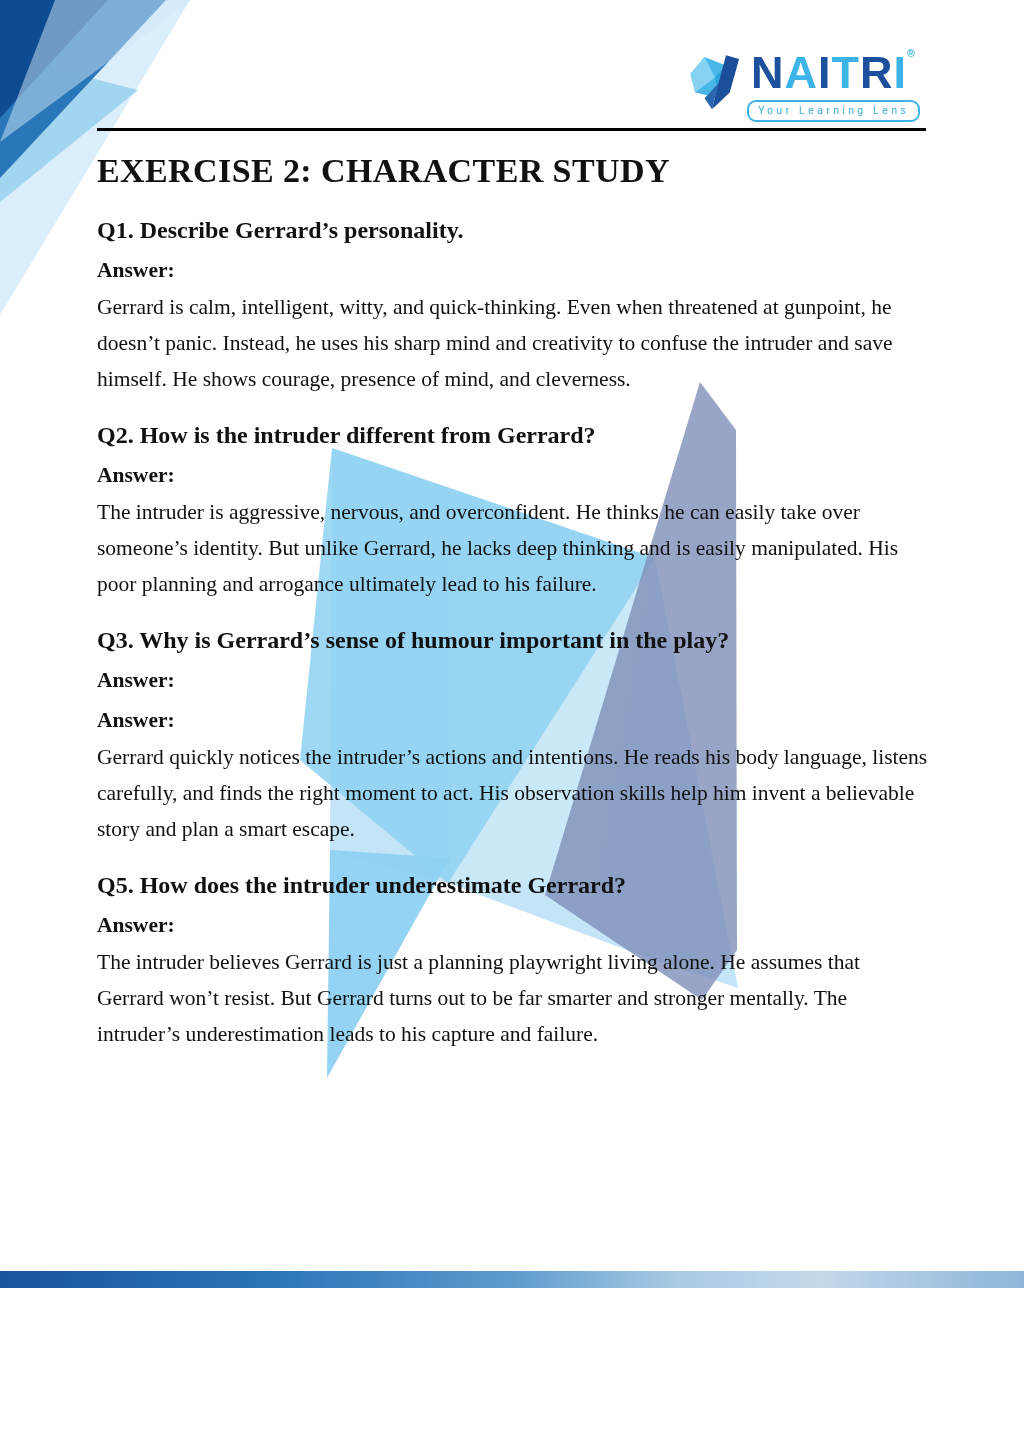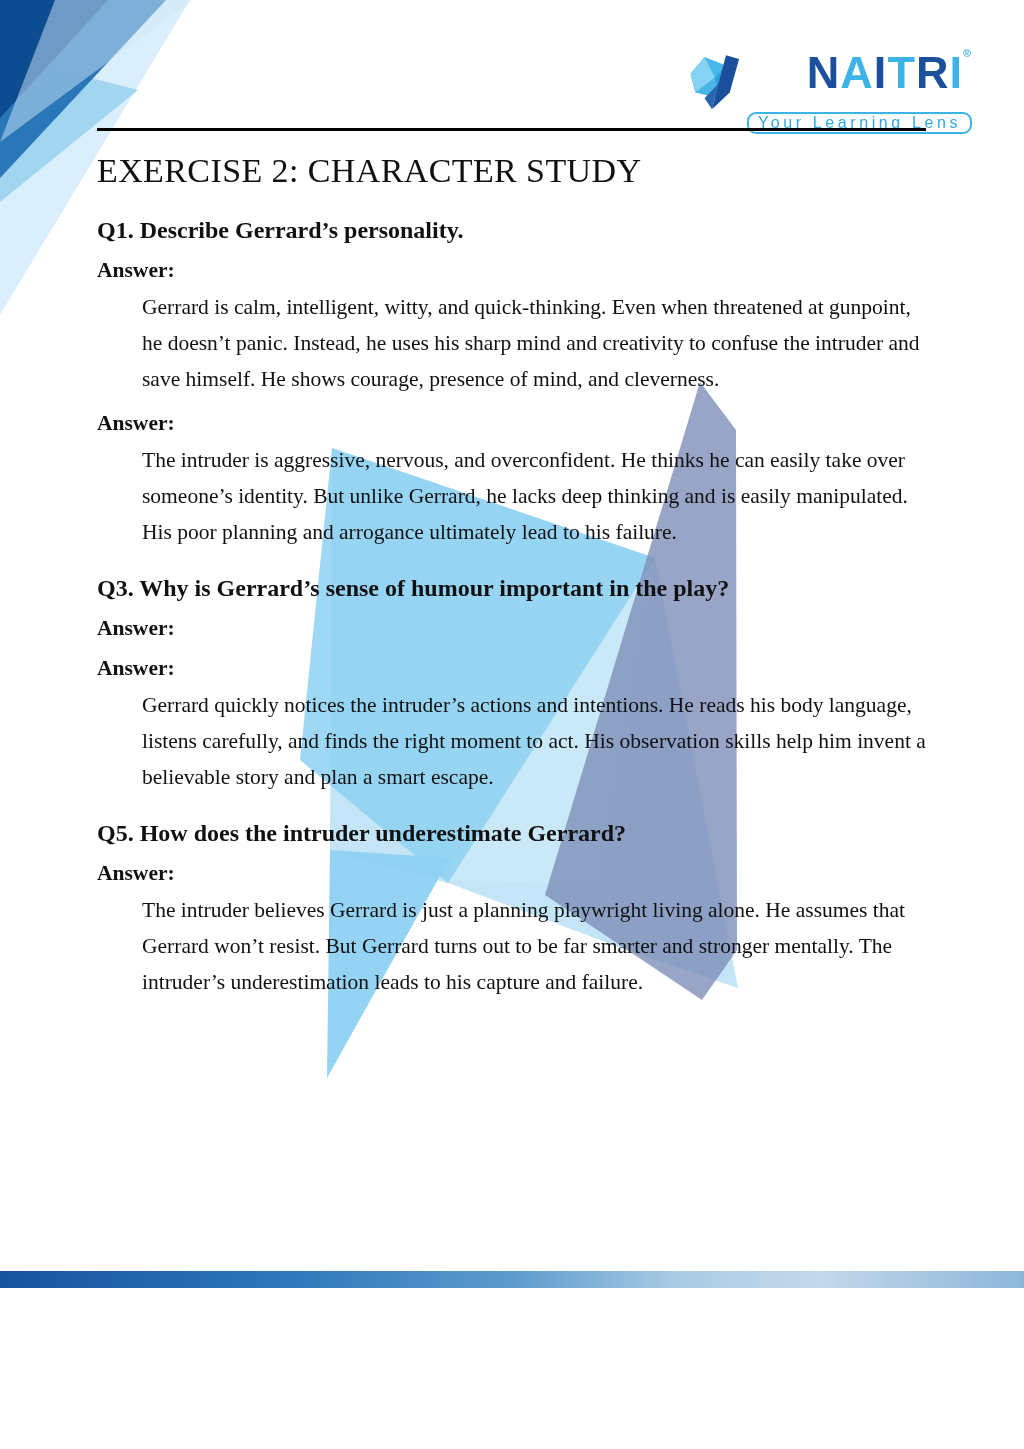--- a/index.html
+++ b/index.html
@@ -15,38 +15,38 @@
   .tri-pale   { background:#dbeefb; clip-path:polygon(0 0, 190px 0, 0 315px); }
   .tri-sky    { background:#9fd4ef; clip-path:polygon(0 55px, 138px 90px, 0 202px); opacity:.95; }
   .tri-medium { background:#2471b5; clip-path:polygon(0 0, 166px 0, 0 178px); opacity:.96; }
   .tri-navy   { background:#0e4c92; clip-path:polygon(0 0, 108px 0, 0 118px); }
   .tri-glass  { background:#cfe7f8; clip-path:polygon(55px 0, 192px 0, 0 142px); opacity:.5; }
   
   .watermark { position:absolute; left:0; top:0; width:1024px; height:1449px; z-index:0; pointer-events:none; }
   
   .logo { position:absolute; left:684px; top:50px; display:flex; gap:7px; z-index:2; }
   .logo-icon { width:56px; height:72px; }
-  .logo-right { display:flex; flex-direction:column; align-items:flex-end; }
+  .logo-right { display:flex; flex-direction:column; align-items:center; }
   .wordmark {
     font-family:"Liberation Sans", sans-serif; font-weight:bold;
     font-size:45px; line-height:46px; letter-spacing:1px; display:flex; align-items:flex-start;
   }
   .wordmark .reg { font-size:11px; line-height:11px; margin-top:-2px; }
   .tagline-pill {
-    margin-top:16px; border:2px solid #3cb4e8; border-radius:9px;
-    font-family:"Liberation Sans", sans-serif; font-size:16px; line-height:15px;
+    margin-top:4px; border:2px solid #3cb4e8; border-radius:9px;
+    font-family:"Liberation Sans", sans-serif; font-size:10px; line-height:15px;
     letter-spacing:3.6px; padding:1px 9px 2px 9px; white-space:nowrap;
   }
   .rule { position:absolute; left:97px; top:128px; width:829px; height:3px; background:#000000; z-index:2; }
   
   .content { position:absolute; left:97px; top:150px; width:832px; z-index:1; }
-  h1.title { font-size:34px; line-height:42px; font-weight:normal; letter-spacing:.4px; }
+  h1.title { font-size:34px; line-height:42px; font-weight:bold; letter-spacing:.4px; }
   .qa-block .q        { font-size:24px; line-height:28px; font-weight:bold; margin-top:24px; }
   .qa-block .ans-label{ font-size:21.5px; line-height:28px; font-weight:bold; margin-top:12px; }
-  .qa-block .ans      { font-size:21.5px; line-height:36px; margin-top:5px;margin-left:45px; }
+  .qa-block .ans      { font-size:21.5px; line-height:36px; margin-top:5px; }
   
   .footer-bar {
     position:absolute; left:0; top:1271px; width:1024px; height:17px; z-index:1;
     background:linear-gradient(90deg,#17549e 0%, #2d77ba 28%, #5d9bcd 50%, #a9cbe4 66%, #c3d8ea 80%, #8cb6d9 100%);
   }
 </style>
 </head>
 <body>
 
 <div class="page">
@@ -89,20 +89,21 @@
   <div class="content">
     <h1 class="title">EXERCISE 2: CHARACTER STUDY</h1>
     <div id="qa-root">
   <section class="qa-block">
     <h2 class="q">Q1. Describe Gerrard’s personality.</h2>
     <h3 class="ans-label">Answer:</h3>
     <p class="ans">Gerrard is calm, intelligent, witty, and quick-thinking. Even when threatened at gunpoint, he doesn’t panic. Instead, he uses his sharp mind and creativity to confuse the intruder and save himself. He shows courage, presence of mind, and cleverness.</p>
   </section>
 
   <section class="qa-block">
+    <h2 class="q">Q2. How is the intruder different from Gerrard?</h2>
     <h3 class="ans-label">Answer:</h3>
     <p class="ans">The intruder is aggressive, nervous, and overconfident. He thinks he can easily take over someone’s identity. But unlike Gerrard, he lacks deep thinking and is easily manipulated. His poor planning and arrogance ultimately lead to his failure.</p>
   </section>
 
   <section class="qa-block">
     <h2 class="q">Q3. Why is Gerrard’s sense of humour important in the play?</h2>
     <h3 class="ans-label">Answer:</h3>
   </section>
 
   <section class="qa-block">

